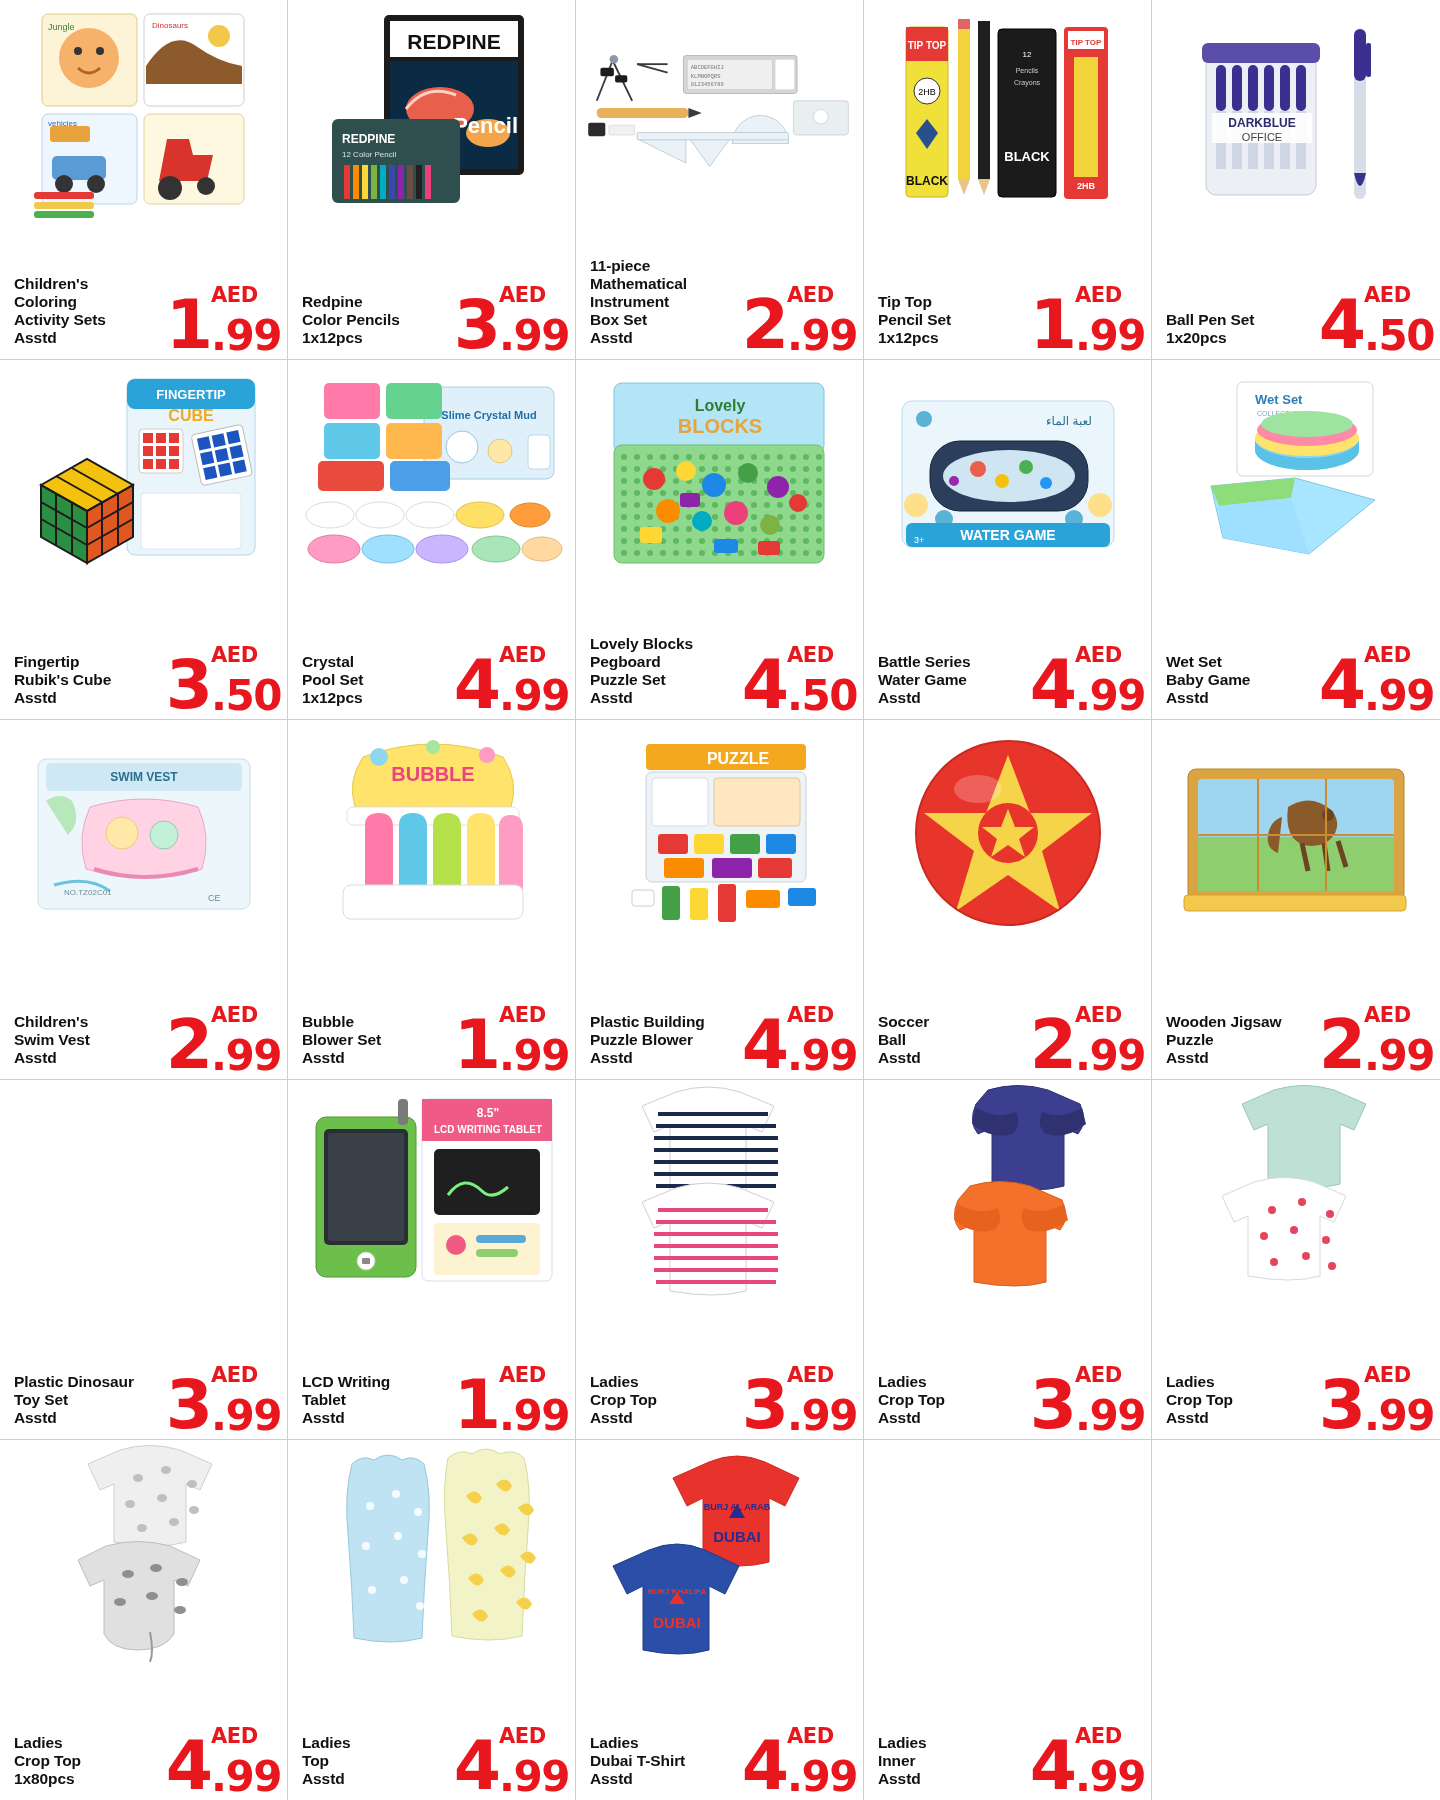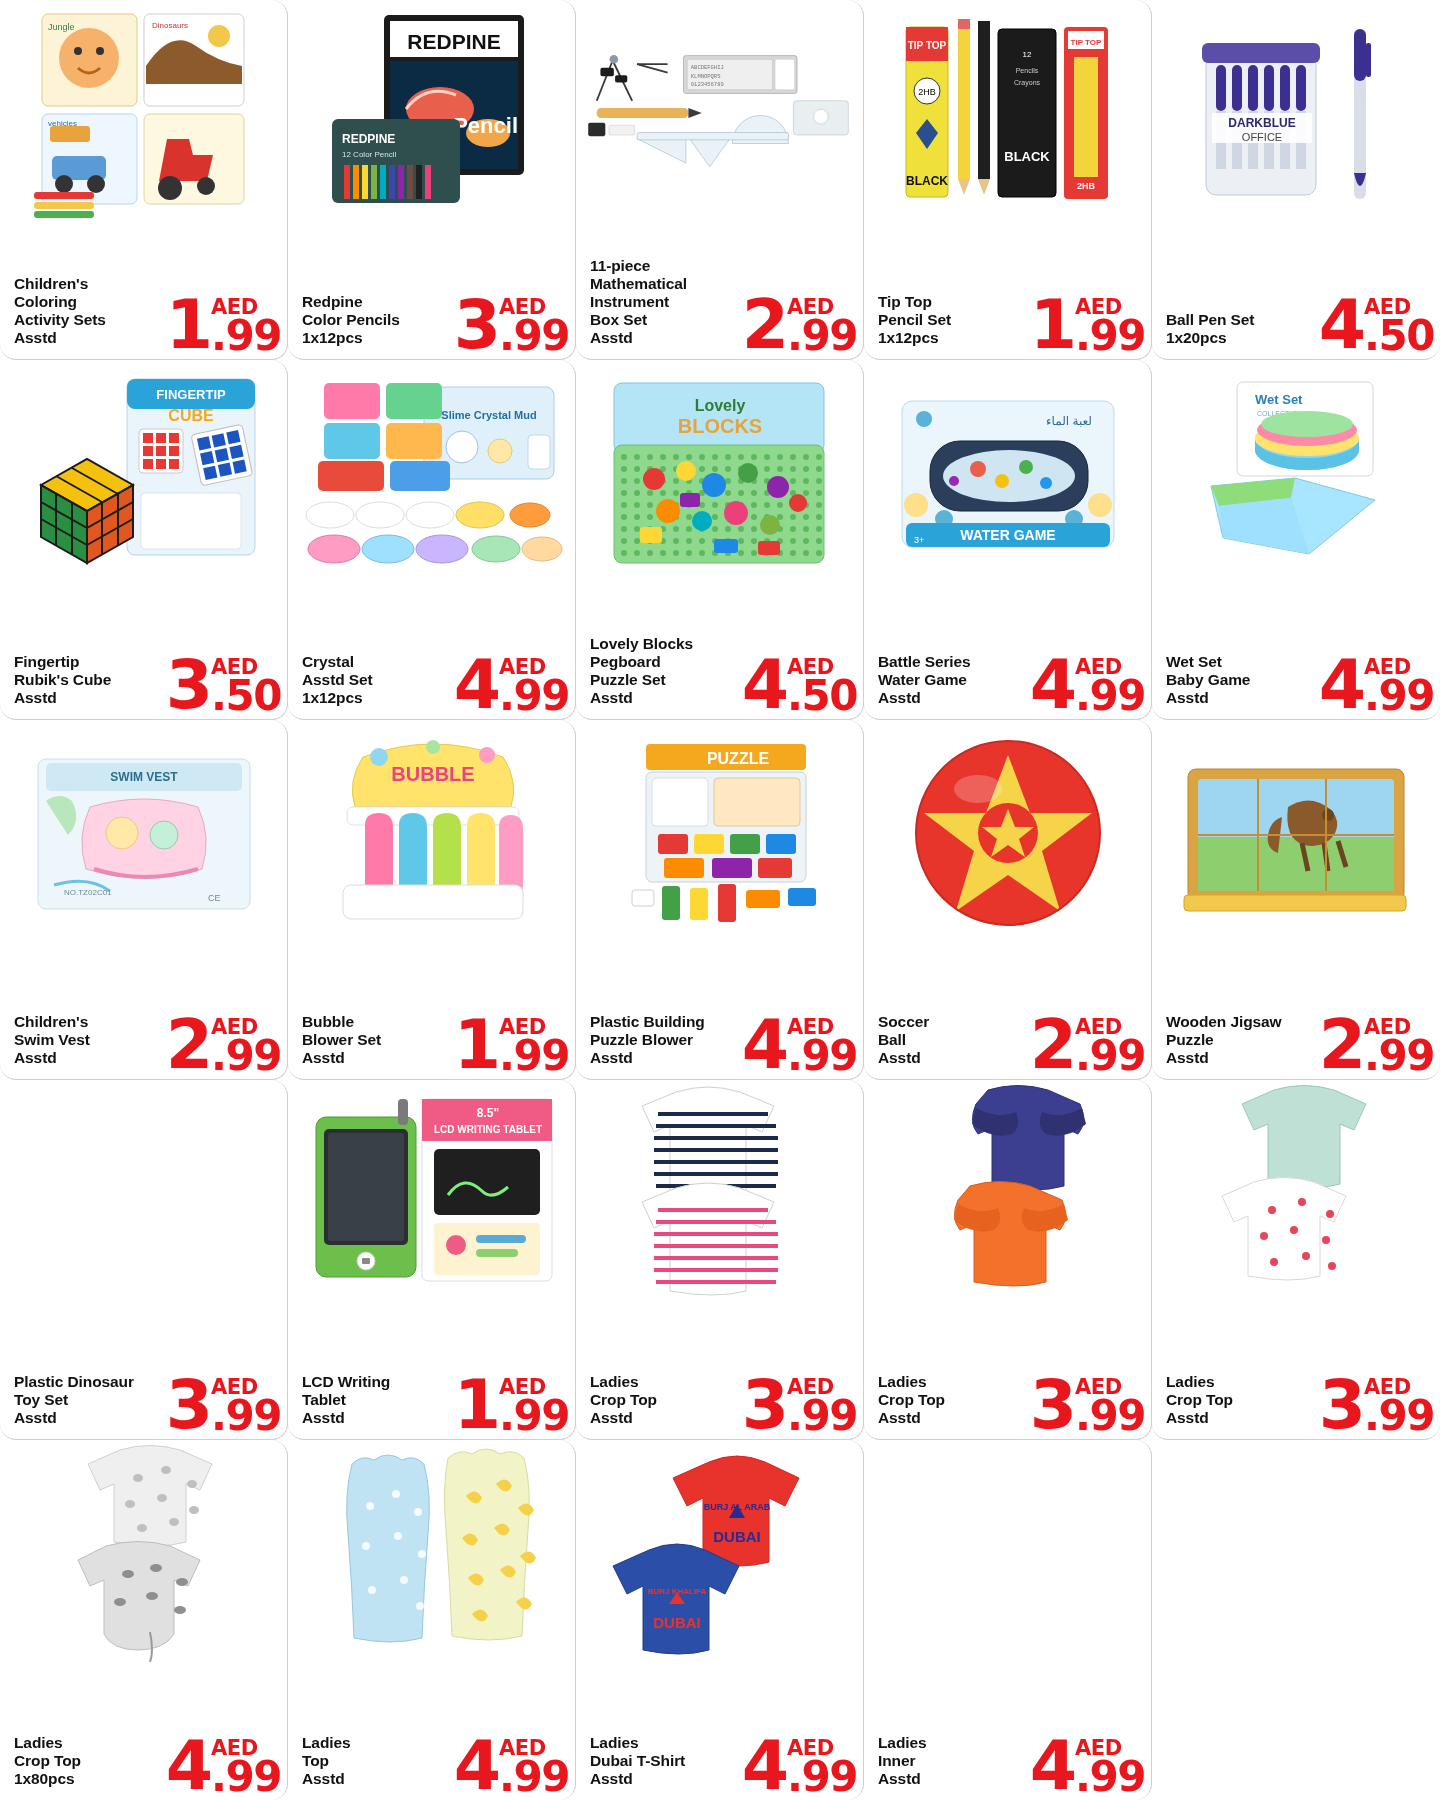--- a/index.html
+++ b/index.html
@@ -14,21 +14,20 @@
     grid-template-columns: repeat(5, 1fr);
     grid-template-rows: repeat(5, 1fr);
     width: 1440px;
     height: 1800px;
   }
   .cell {
     position: relative;
     border-right: 1px solid #cfcfcf;
     border-bottom: 1px solid #cfcfcf;
     overflow: hidden;
-    border-radius: 16px;
   }
   .cell:nth-child(5n) { border-right: none; }
   .cell:nth-child(n+21) { border-bottom: none; }
 
   .art {
     position: absolute;
     left: 0; right: 0;
     top: 4px;
     height: 218px;
     display: flex;
@@ -74,20 +73,21 @@
   }
   .price .cur {
     font-size: 21px;
     letter-spacing: -0.5px;
     margin-bottom: 1px;
   }
   .price .dec {
     font-size: 42px;
     letter-spacing: -1.5px;
     line-height: 0.8;
+    margin-top: 12px;
   }
 </style>
 </head>
 <body>
 
 <div id="grid">
   <div class="cell">
     <div class="art">
         <svg width="220" height="214" viewBox="0 0 220 214" xmlns="http://www.w3.org/2000/svg">
     <rect x="8" y="8" width="95" height="92" rx="6" fill="#fdf4d8" stroke="#e0c98a"></rect>
@@ -396,21 +396,21 @@
       <ellipse cx="40" cy="176" rx="26" ry="14" fill="#ff9cc4" stroke="#e07aa6"></ellipse>
       <ellipse cx="94" cy="176" rx="26" ry="14" fill="#9fe0ff" stroke="#76bddd"></ellipse>
       <ellipse cx="148" cy="176" rx="26" ry="14" fill="#c9b6ff" stroke="#a894e6"></ellipse>
       <ellipse cx="202" cy="176" rx="24" ry="13" fill="#a8e6b8" stroke="#83c795"></ellipse>
       <ellipse cx="248" cy="176" rx="20" ry="12" fill="#ffd9a0" stroke="#e0bb80"></ellipse>
     </g>
   </svg>
       </div>
     <div class="label">
         <span class="l">Crystal</span>
-        <span class="l">Asstd Set</span>
+        <span class="l">Pool Set</span>
         <span class="l">1x12pcs</span>
       </div>
     <div class="price">
       <span class="whole">4</span>
       <span class="right">
         <span class="cur">AED</span>
         <span class="dec">.99</span>
       </span>
     </div>
   </div>

